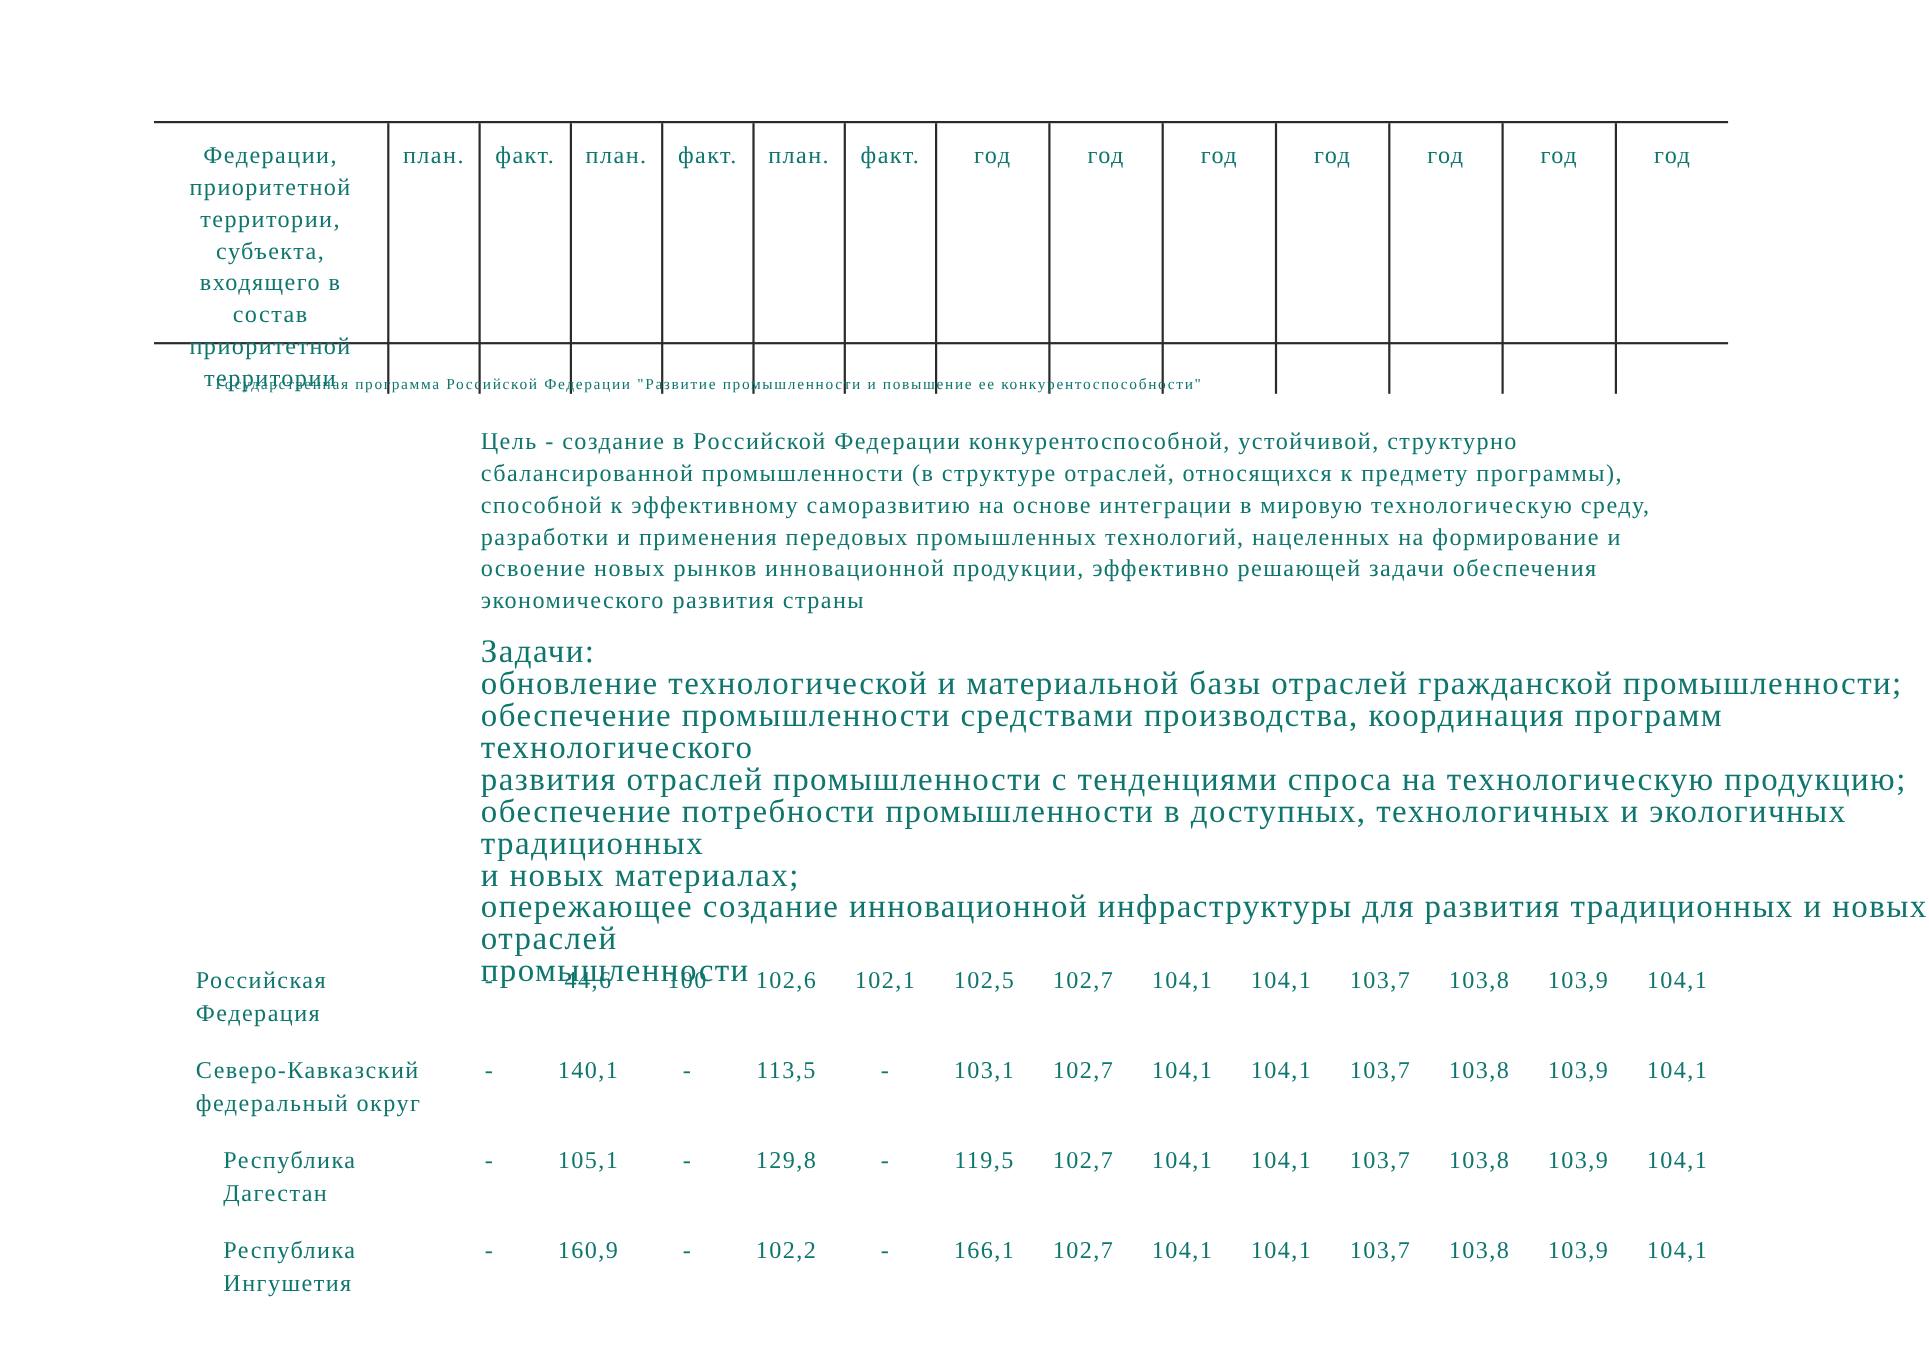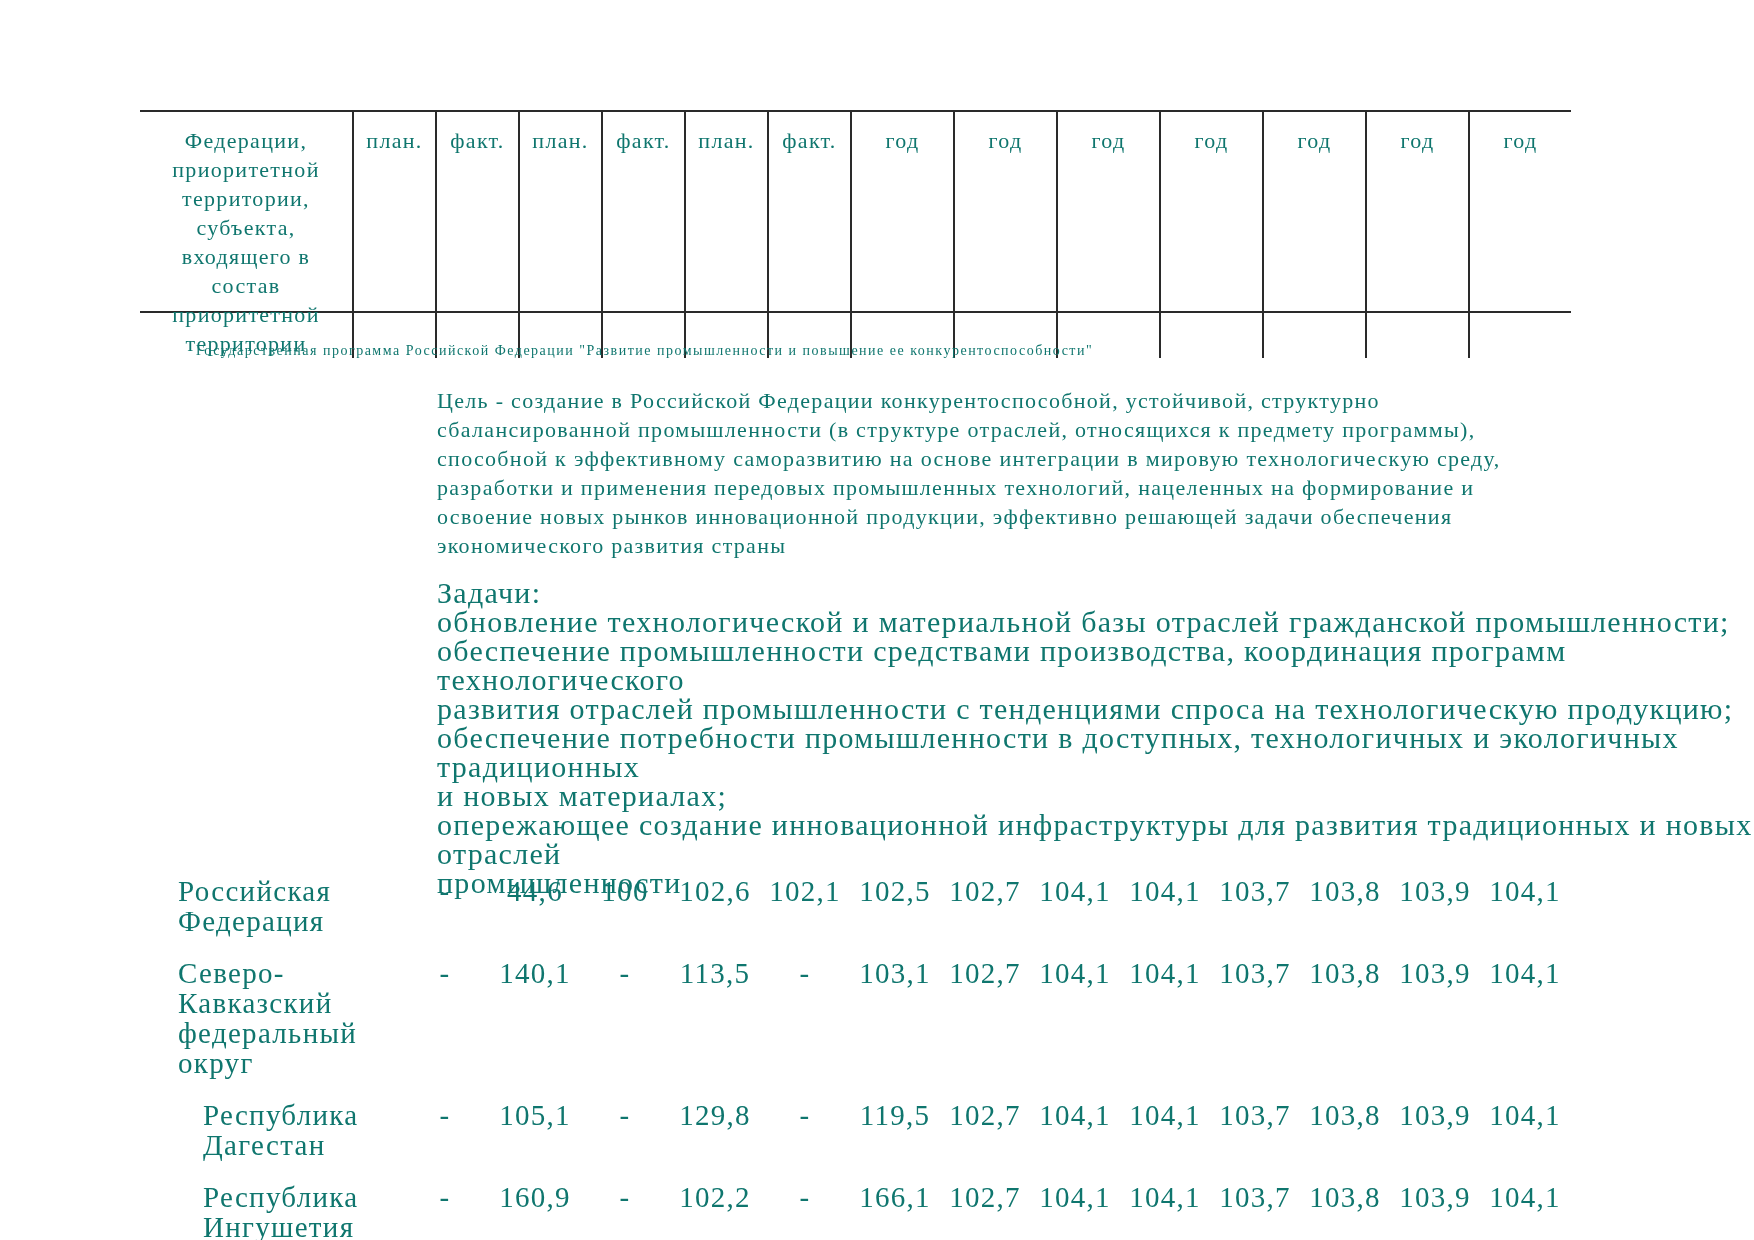--- a/index.html
+++ b/index.html
@@ -79,21 +79,21 @@
   
   .rows {
     position: absolute;
     left: 150px;
     top: 876px;
     width: 1430px;
   }
   .drow {
     display: grid;
     grid-template-columns: 250px repeat(13, 90px);
-    font-size: 29px;
+    font-size: 22px;
     line-height: 30px;
     margin-bottom: 22px;
     font-family: Liberation Serif, serif;
   }
   .dlabel {
     padding-left: 28px;
     white-space: pre-line;
   }
   .drow.indent .dlabel { padding-left: 53px; }
   .dval { text-align: center; }

